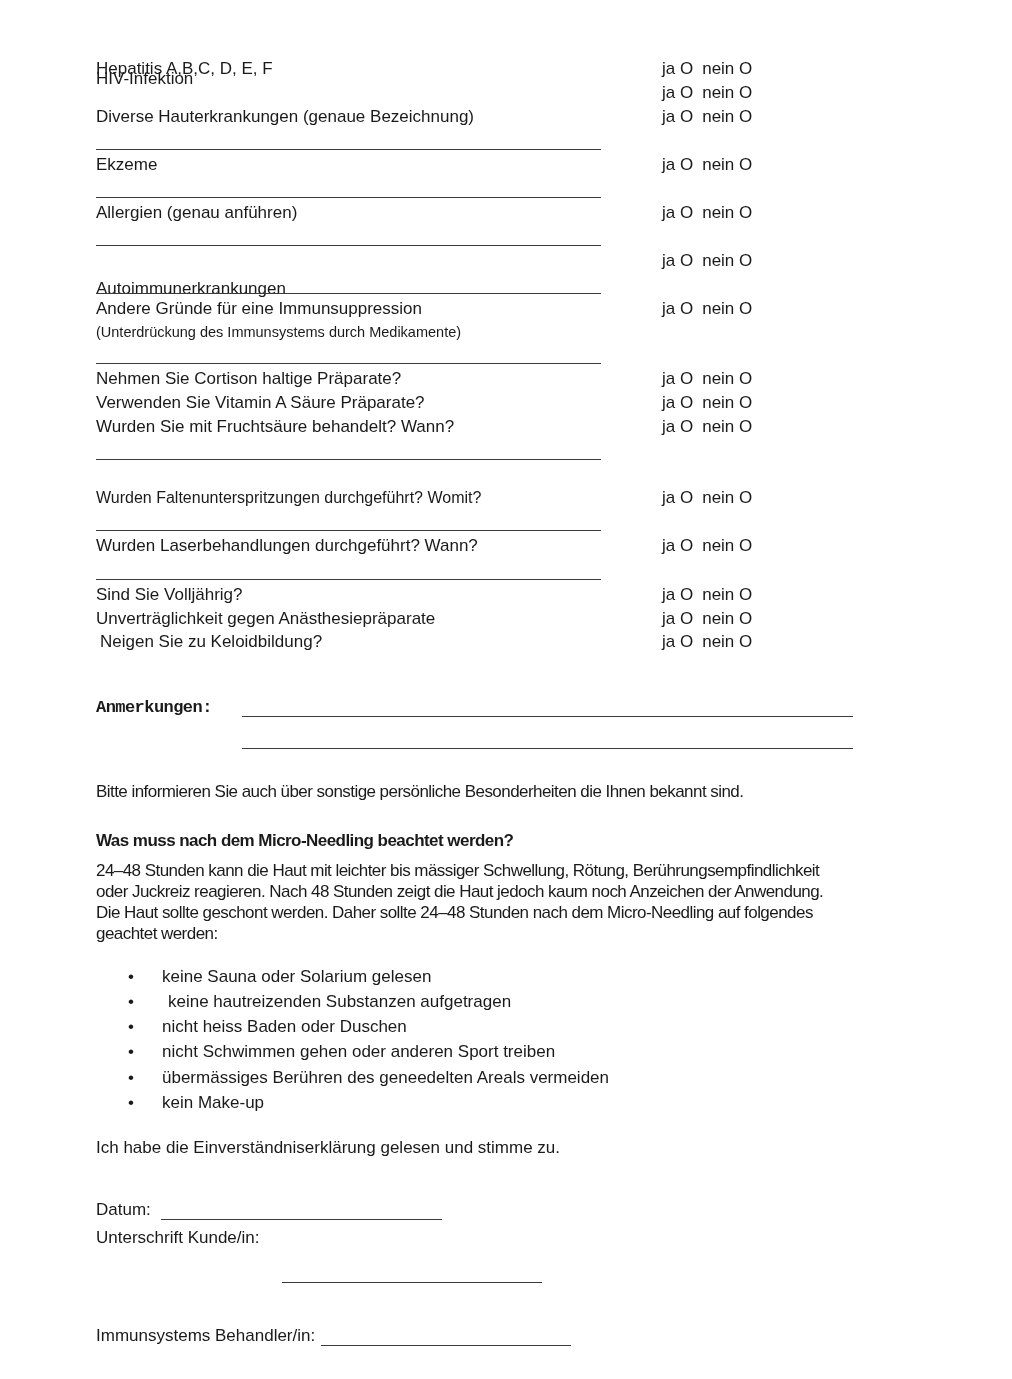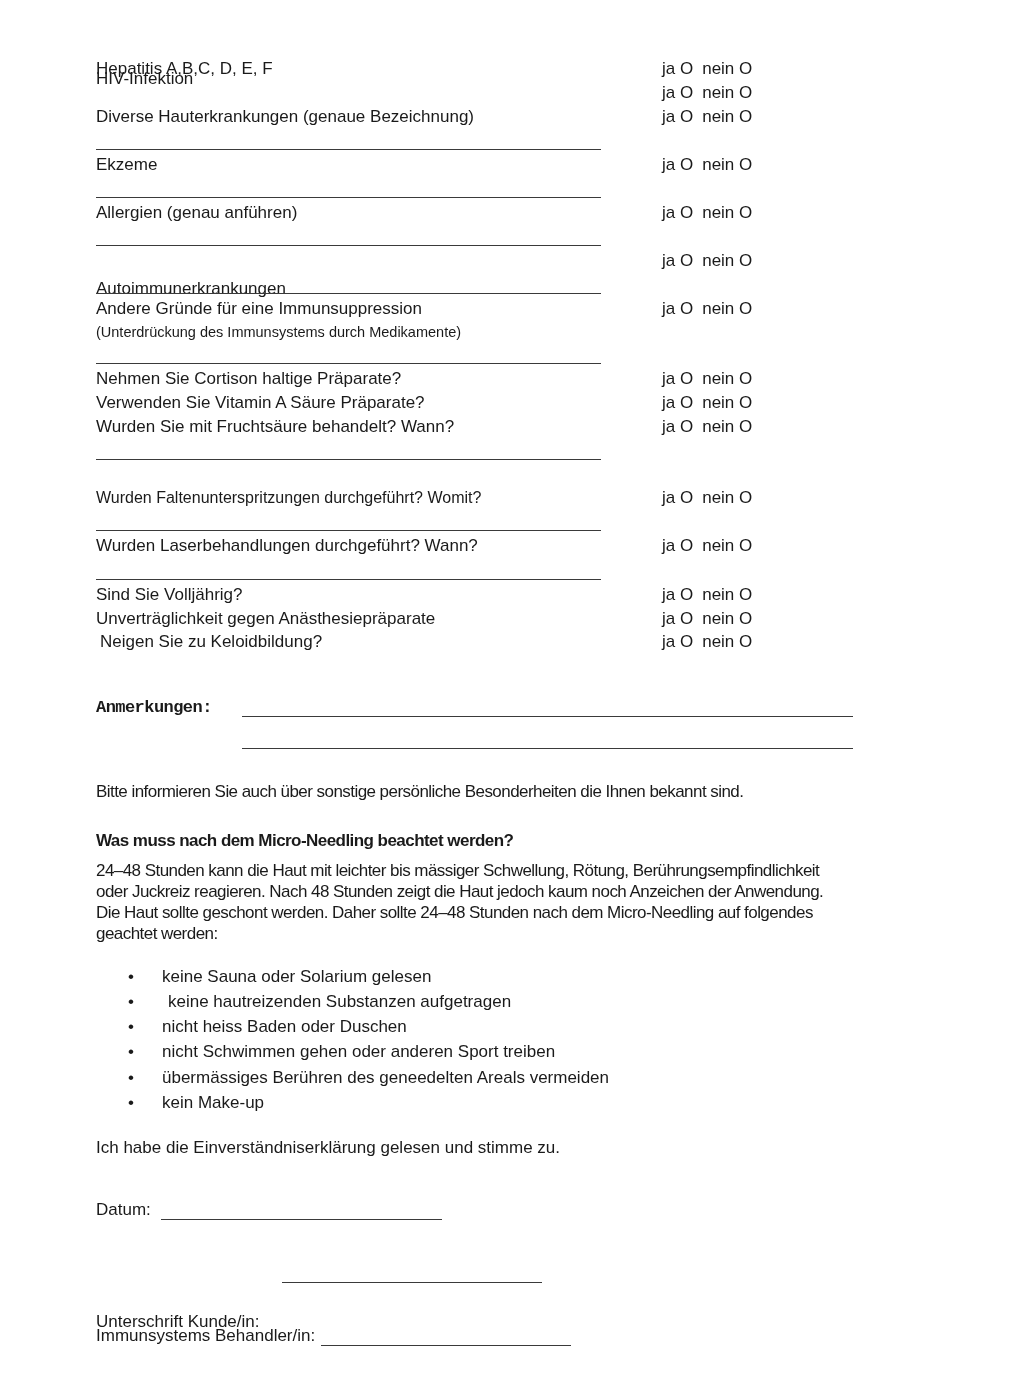--- a/index.html
+++ b/index.html
@@ -136,18 +136,18 @@
     <span class="bl" style="top:1093px;">kein Make-up</span>
   </div>
 </div>
 
 <div class="t" style="left:96px;top:1138px;">Ich habe die Einverständniserklärung gelesen und stimme zu.</div>
 
 <div>
   <div class="t" style="left:96px;top:1200px;">Datum:</div>
   <div class="rule" style="left:161px;top:1219px;width:281px;"></div>
 
-  <div class="t" style="left:96px;top:1312px;">Unterschrift Kunde/in:</div>
+  <div class="t" style="left:96px;top:1228px;">Unterschrift Kunde/in:</div>
   <div class="rule" style="left:282px;top:1282px;width:260px;"></div>
 
   <div class="t" style="left:96px;top:1326px;">Immunsystems Behandler/in:</div>
   <div class="rule" style="left:321px;top:1345px;width:250px;"></div>
 </div>
 
 </body></html>

